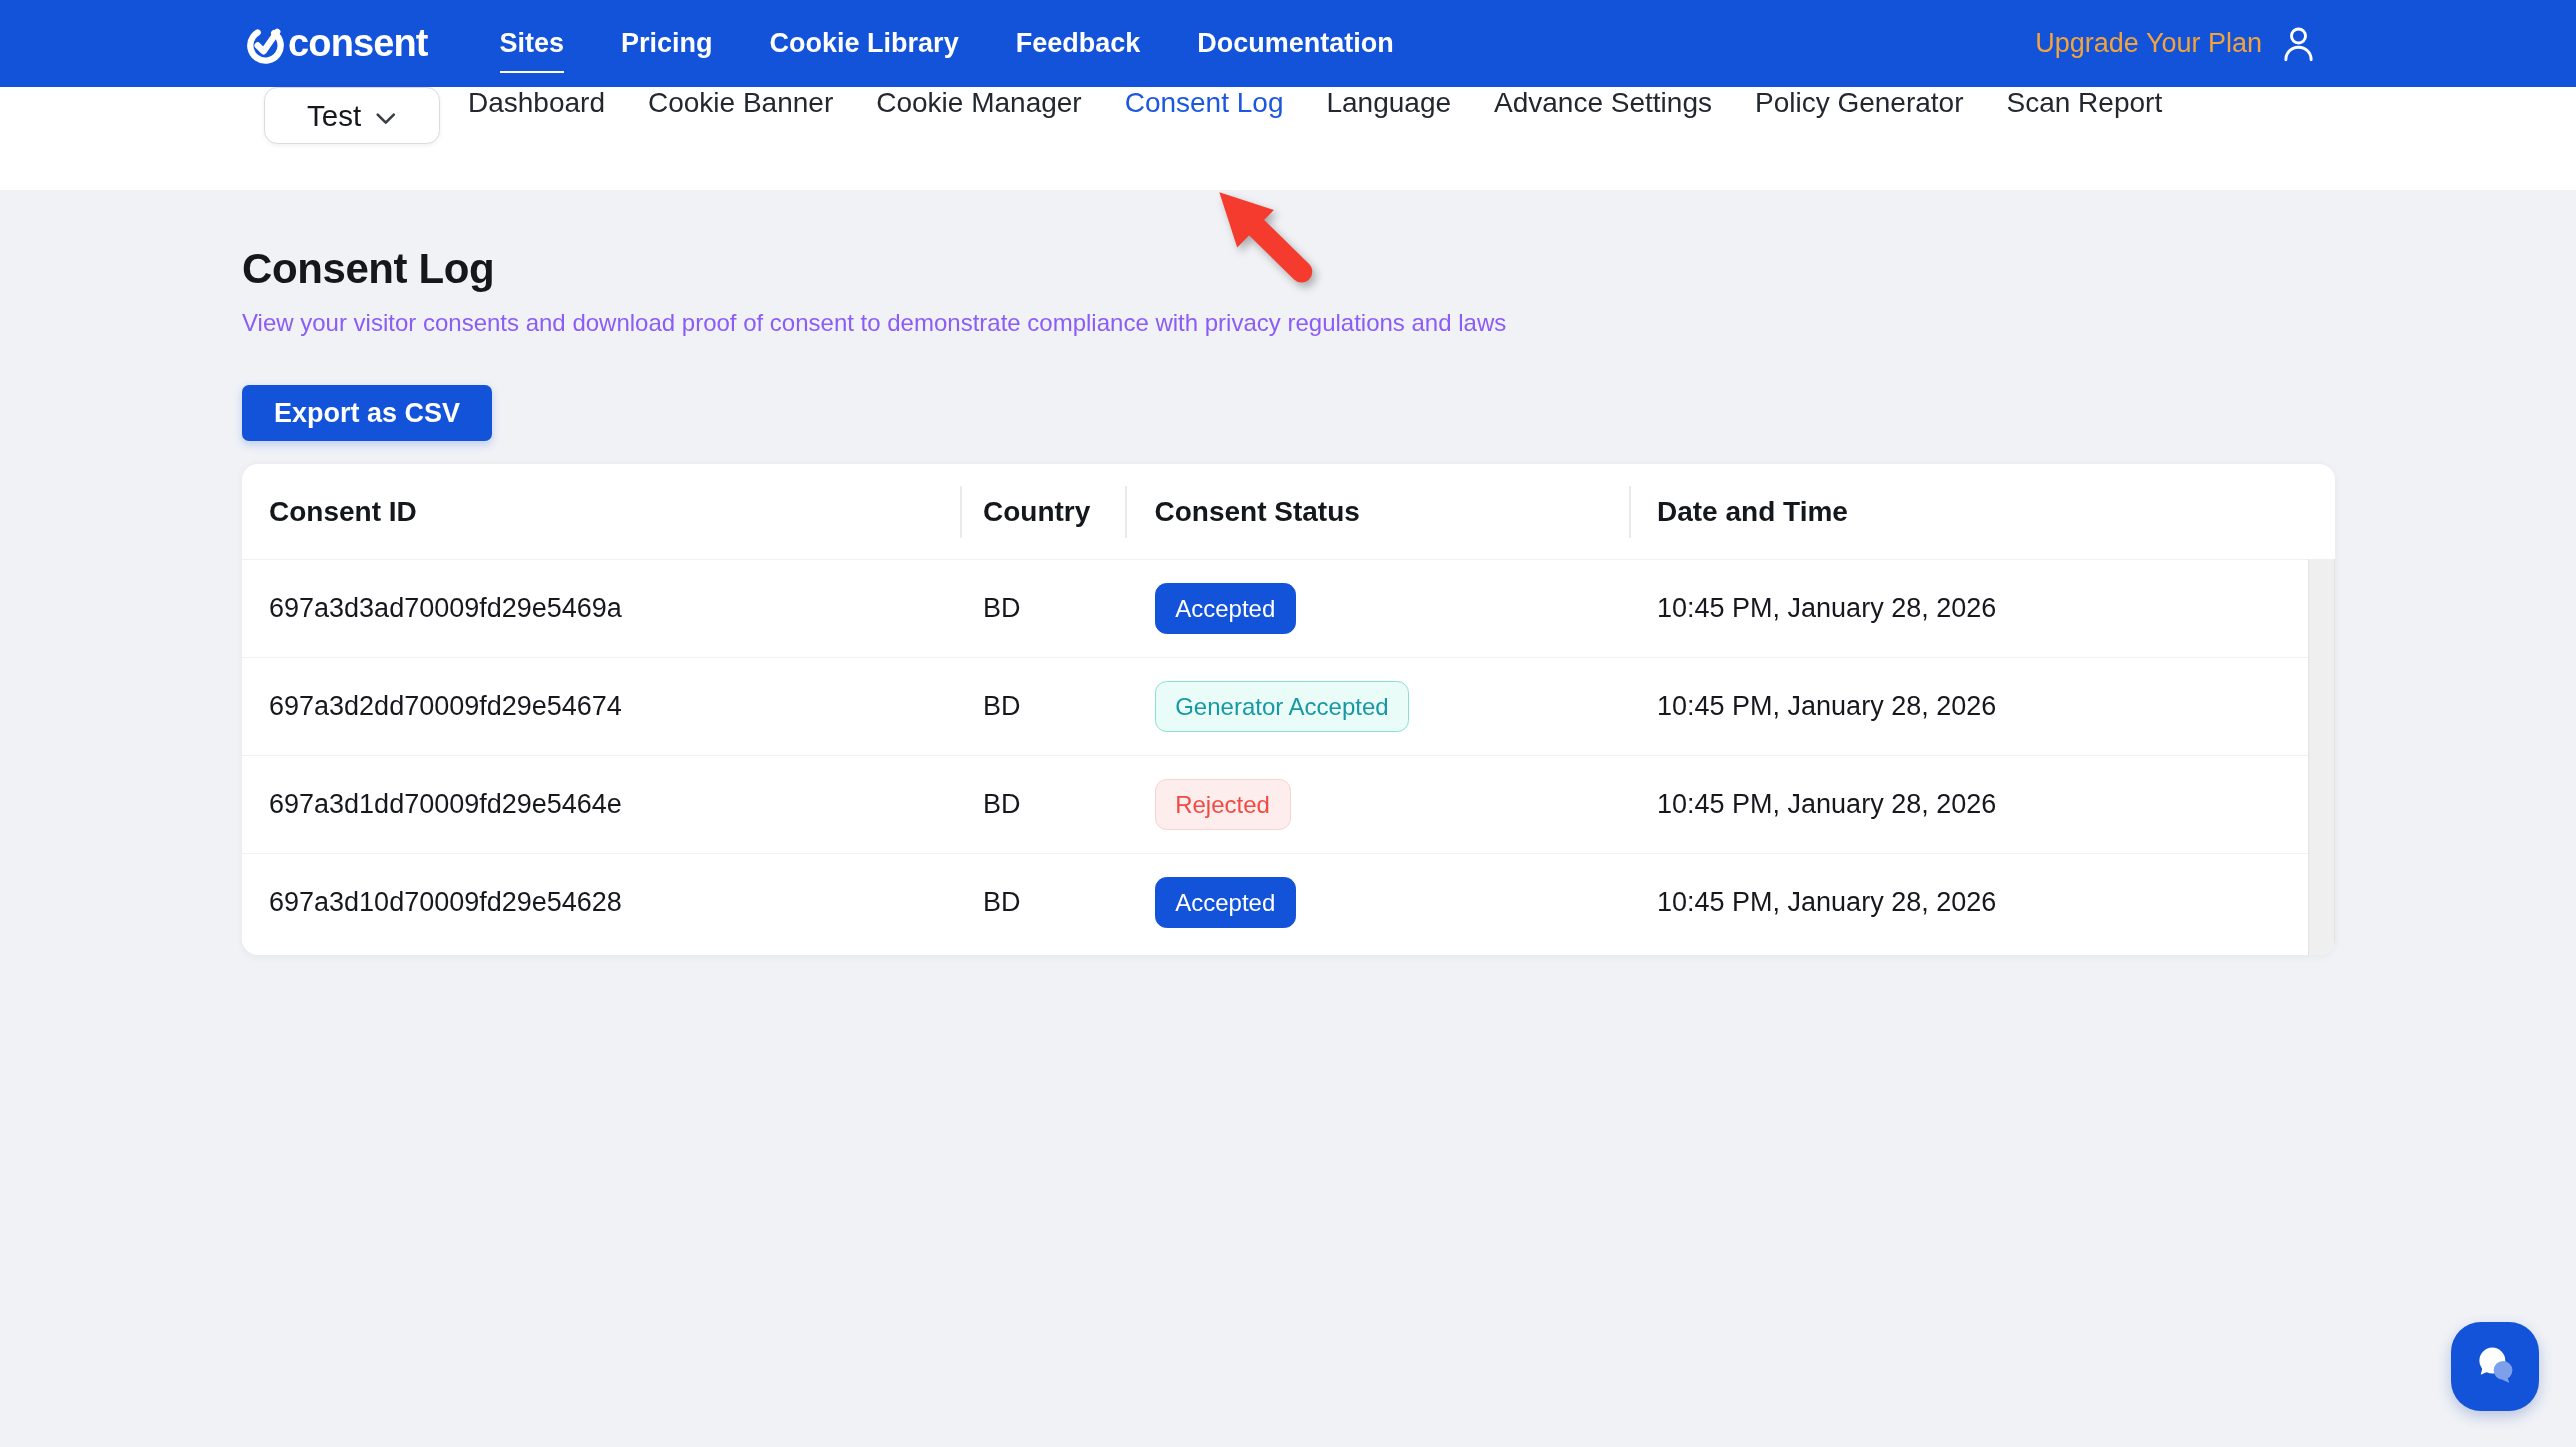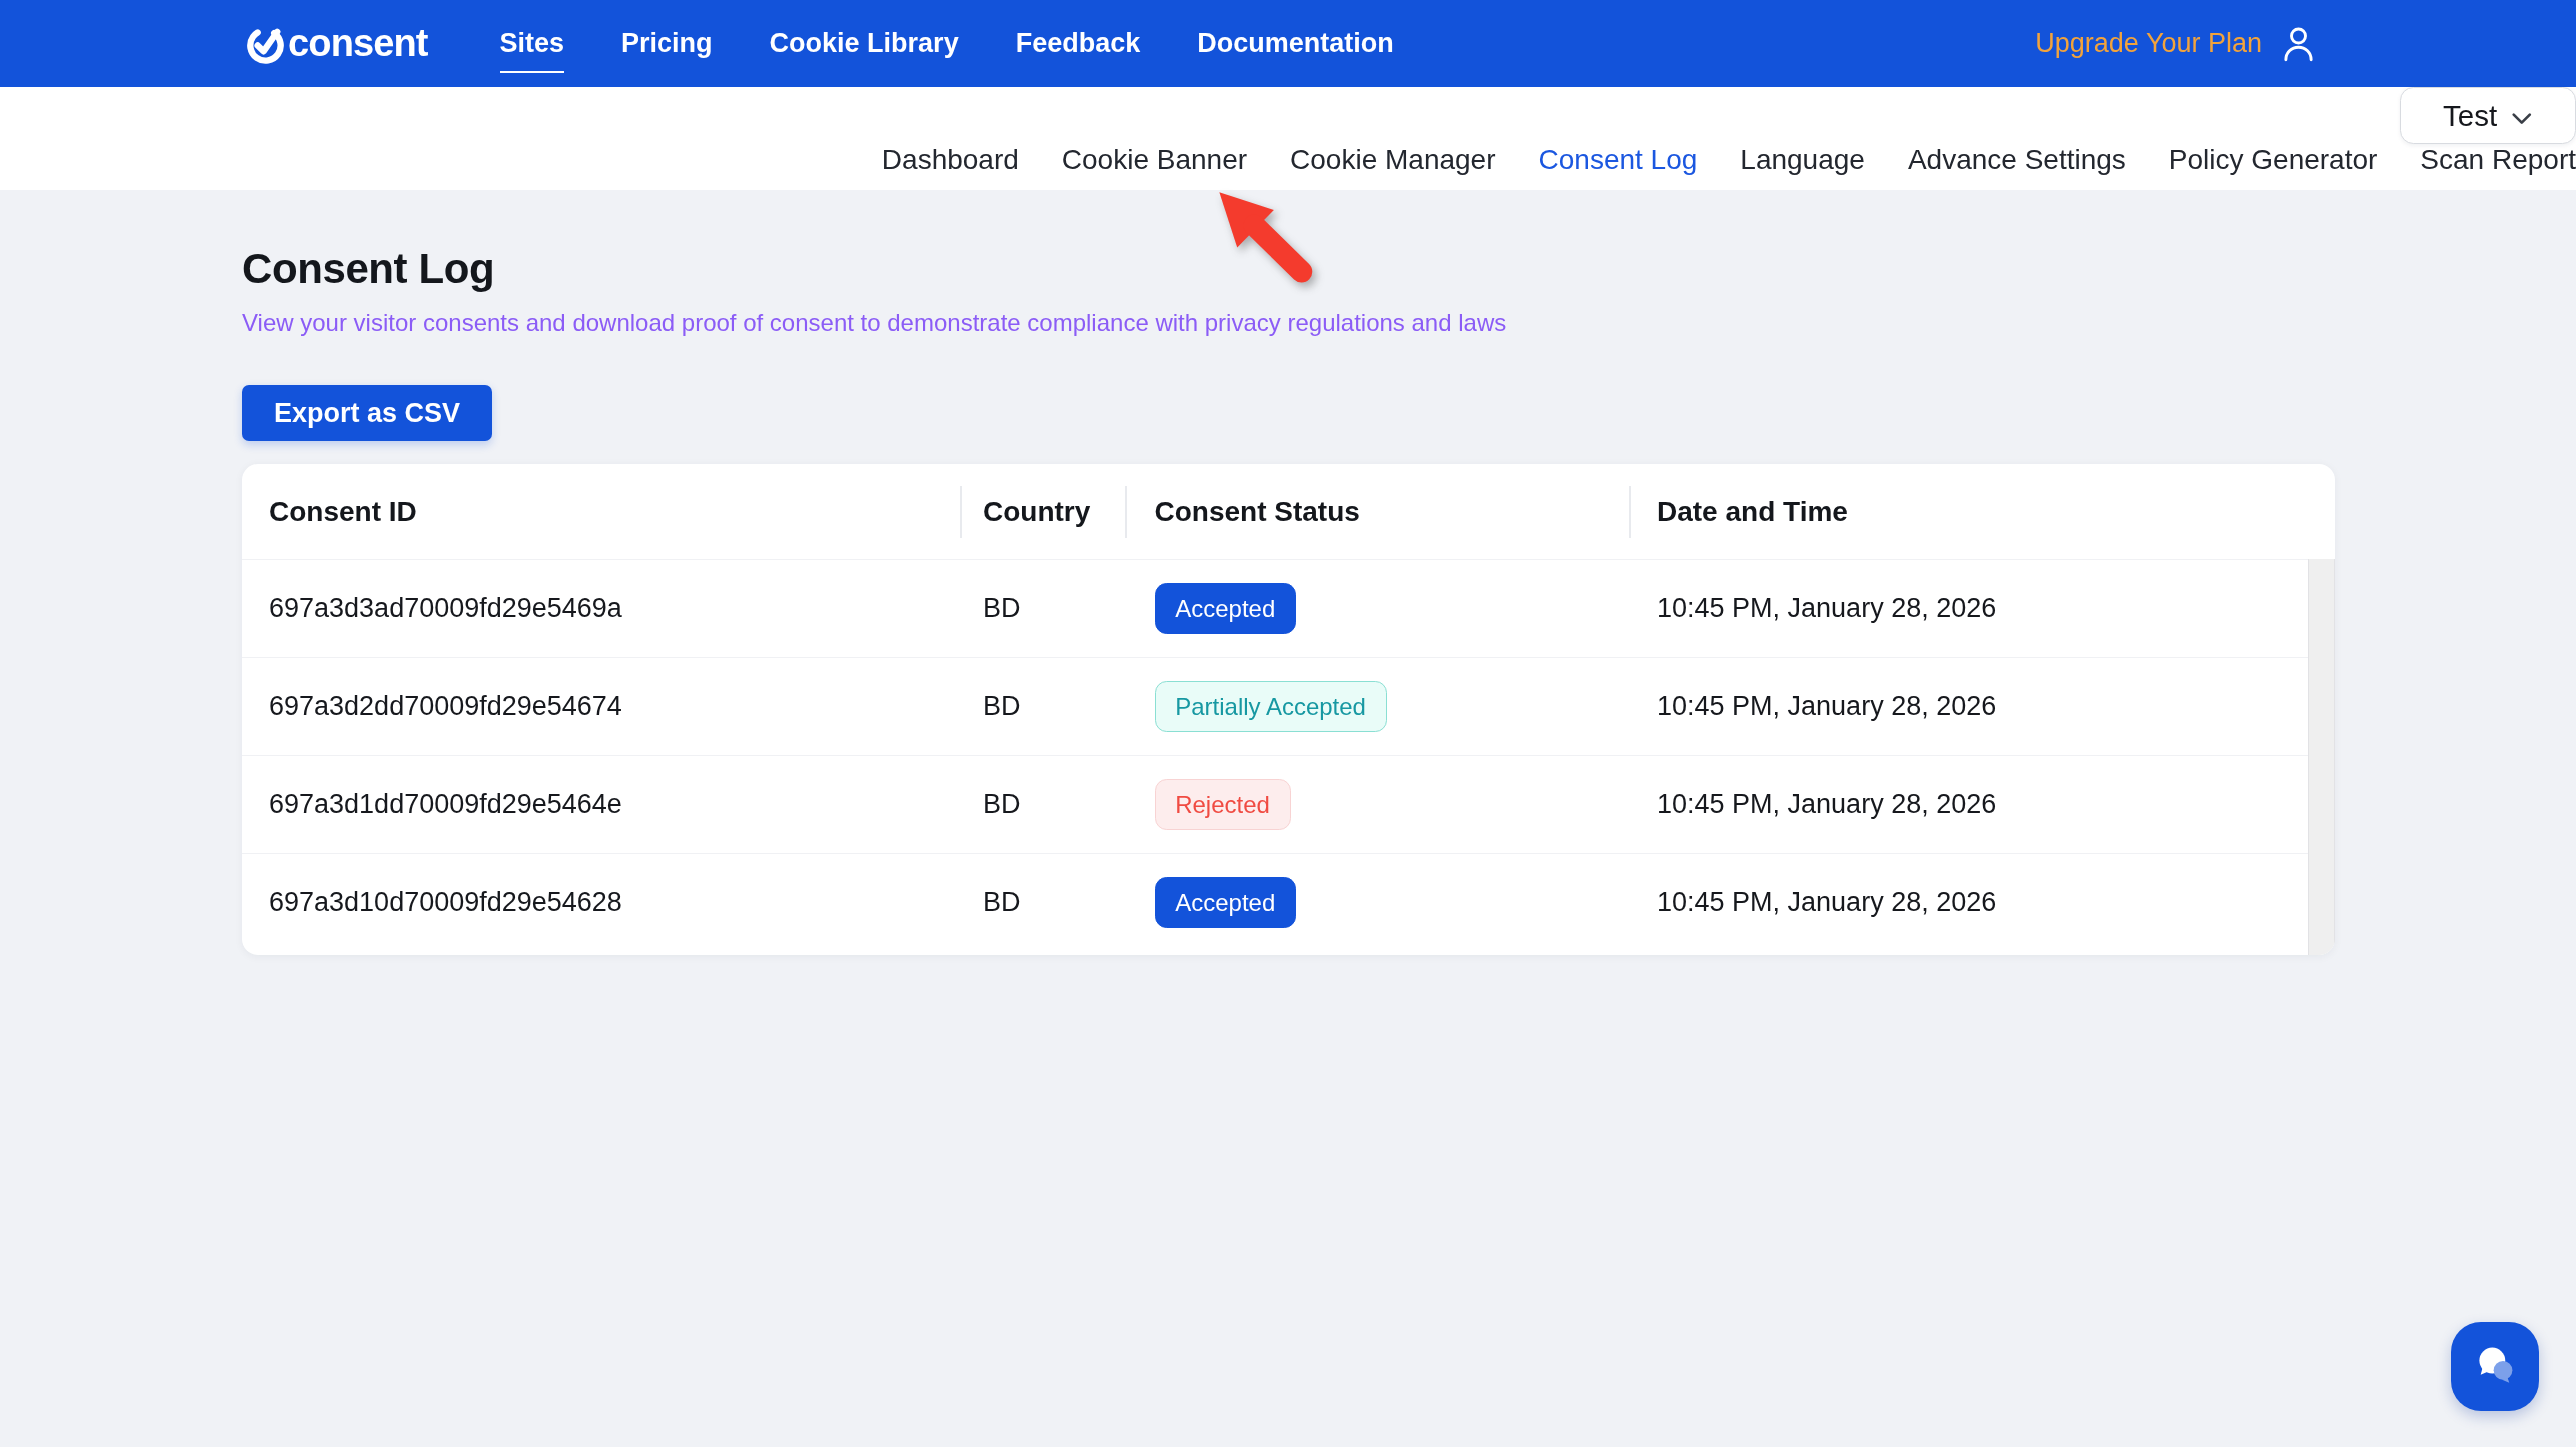--- a/index.html
+++ b/index.html
@@ -27,21 +27,21 @@
     content:""; position:absolute; left:0; right:0; bottom:-14.3px;
     height:2.7px; background:#fff;
   }
   .topnav-right { margin-left:auto; display:flex; align-items:center; gap:16px; }
   .upgrade { font-size:27px; font-weight:500; color:#f2a33c; cursor:pointer; white-space:nowrap; }
   .user-icon { display:flex; align-items:center; cursor:pointer; }
 
   
   .subnav {
     position:absolute; left:0; top:87px; width:2576px; height:103px;
-    background:#ffffff; display:flex; align-items:flex-end; padding:0 0 0 264px;flex-direction:column;
+    background:#ffffff; display:flex; align-items:flex-start; padding:0 0 0 264px;
   }
   .site-select {
     display:flex; align-items:center; justify-content:center; gap:14.3px;
     min-width:176px; height:57px; background:#fff;
     border:1.8px solid #d8dbe0; border-radius:13.4px; cursor:pointer;
     font-family:inherit; font-size:29.5px; font-weight:500; color:#16181d;
     padding:0 25px; box-shadow:0 1.8px 4.5px rgba(20,30,60,.06);
   }
   .tabs { display:flex; align-items:center; gap:43px; margin-left:28px; }
   .tab {
@@ -190,21 +190,21 @@
     <div class="trow">
       <div class="cell c-id">697a3d3ad70009fd29e5469a</div>
       <div class="cell c-country">BD</div>
       <div class="cell c-status"><span class="badge accepted">Accepted</span></div>
       <div class="cell c-date">10:45 PM, January 28, 2026</div>
     </div>
 
     <div class="trow">
       <div class="cell c-id">697a3d2dd70009fd29e54674</div>
       <div class="cell c-country">BD</div>
-      <div class="cell c-status"><span class="badge partial">Partially Accepted</span></div>
+      <div class="cell c-status"><span class="badge partial">Generator Accepted</span></div>
       <div class="cell c-date">10:45 PM, January 28, 2026</div>
     </div>
 
     <div class="trow">
       <div class="cell c-id">697a3d1dd70009fd29e5464e</div>
       <div class="cell c-country">BD</div>
       <div class="cell c-status"><span class="badge rejected">Rejected</span></div>
       <div class="cell c-date">10:45 PM, January 28, 2026</div>
     </div>
 

